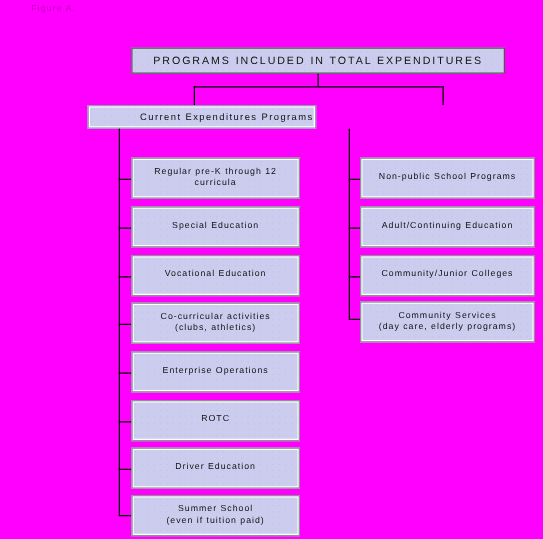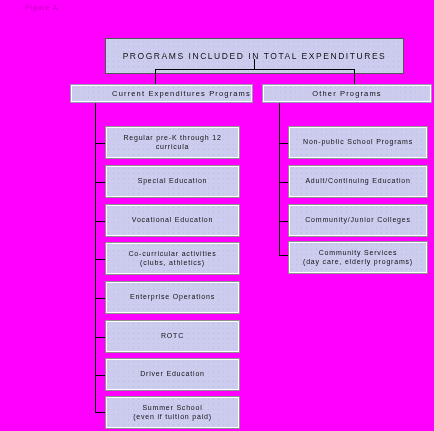--- a/index.html
+++ b/index.html
@@ -62,21 +62,21 @@
     bottom: -3px;
     background: #303030;
     z-index: -1;
   }
 
   
   .node.level1 {
     left: 105px;
     top: 38px;
     width: 299px;
-    height: 36px;
+    height: 21px;
     border: 1px solid #555555;
     font-size: 8.5px;
     letter-spacing: 1.55px;
     font-weight: normal;
   }
   .node.level1::after {
     left: 3px; top: 3px; right: -4px; bottom: -4px;
     background: #1a1a1a;
   }
 
@@ -129,21 +129,20 @@
 
   <div class="line vline" style="left:254px; top:59px; height:10px;"></div>
 
   <div class="line hline" style="left:155px; top:69px; width:200px;"></div>
 
   <div class="line vline" style="left:155px; top:69px; height:15px;"></div>
 
   <div class="line vline" style="left:354px; top:69px; height:15px;"></div>
 
   <div class="node level2 left">Current Expenditures Programs</div>
-  <div class="node level2 right">Other Programs</div>
 
   <div class="line vline" style="left:95px; top:103px; height:309px;"></div>
 
   <div class="line hline" style="left:95px; top:143px; width:11px;"></div>
   <div class="line hline" style="left:95px; top:182px; width:11px;"></div>
   <div class="line hline" style="left:95px; top:221px; width:11px;"></div>
   <div class="line hline" style="left:95px; top:259px; width:11px;"></div>
   <div class="line hline" style="left:95px; top:298px; width:11px;"></div>
   <div class="line hline" style="left:95px; top:337px; width:11px;"></div>
   <div class="line hline" style="left:95px; top:375px; width:11px;"></div>

